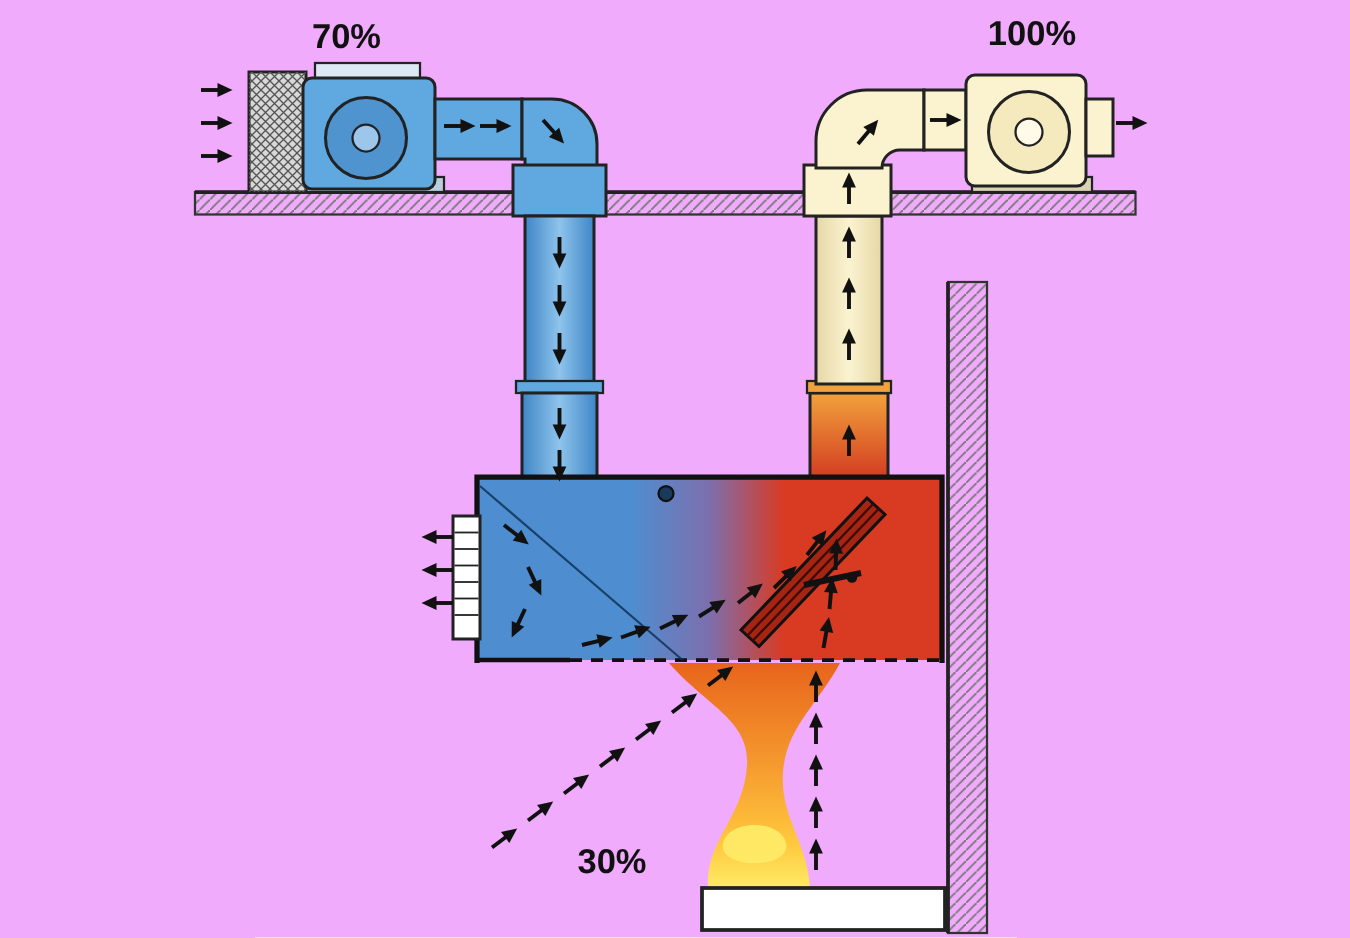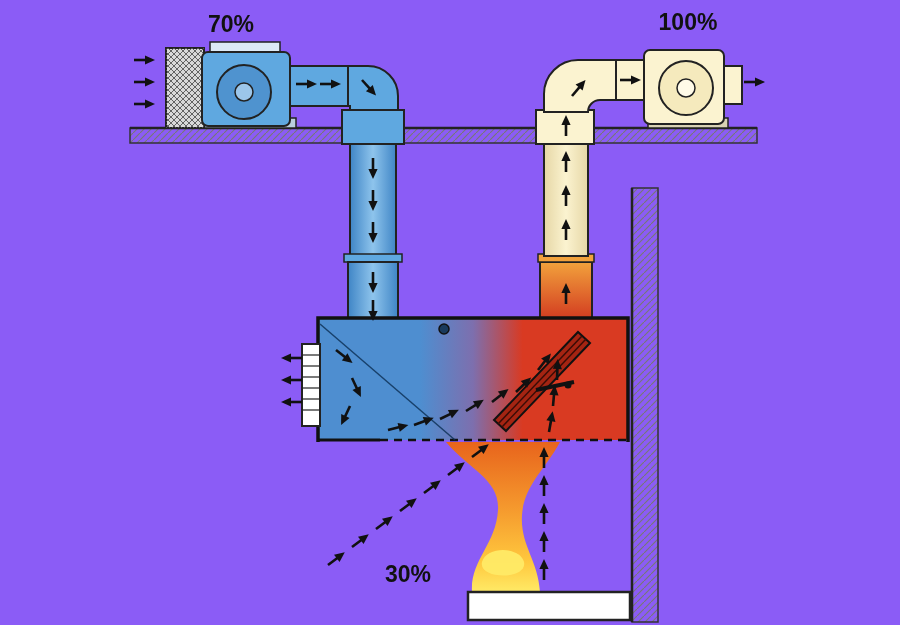--- a/index.html
+++ b/index.html
@@ -1,17 +1,17 @@
 <!DOCTYPE html>
 <html><head>
 <meta charset="utf-8">
 <style>
   html,body{margin:0;padding:0;background:#fff;}
   body{font-family:"Liberation Sans", sans-serif;}
-  .stage{position:relative;width:900px;height:625px;background:#8b5cf6;overflow:hidden;}
+  .stage{position:relative;width:900px;height:625px;background:#f0abfc;overflow:hidden;}
   svg{display:block;}
   text.pct{font-family:"Liberation Sans", sans-serif;font-weight:bold;font-size:23px;fill:#111;}
 </style>
 </head>
 <body>
 
 <div class="stage">
 <svg width="900" height="625" viewBox="0 0 900 625">
   <defs>
     <pattern id="hatch" patternUnits="userSpaceOnUse" width="7" height="7">

